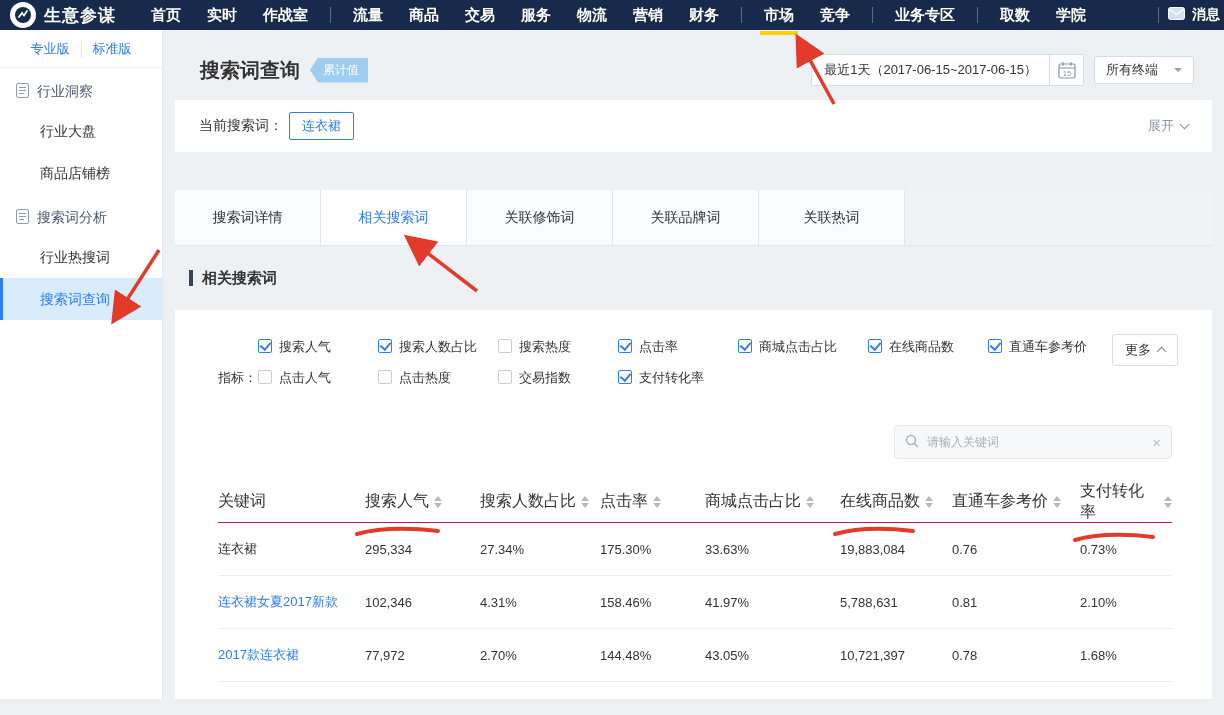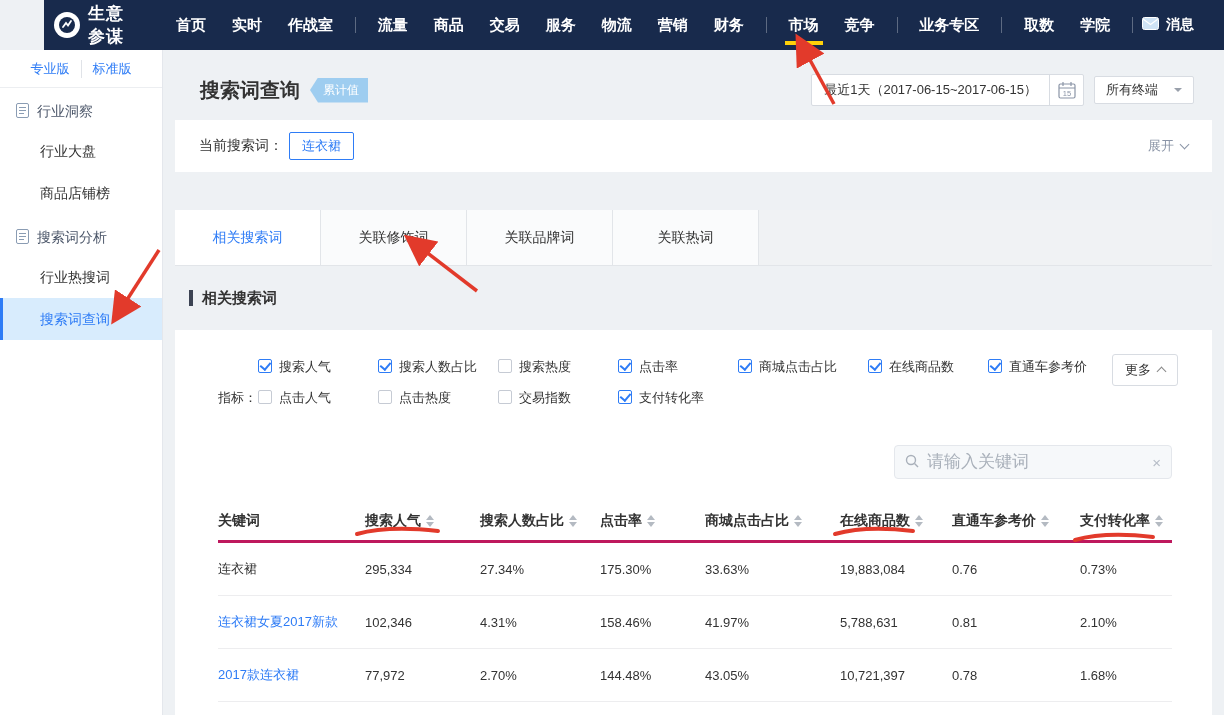--- a/index.html
+++ b/index.html
@@ -1,20 +1,20 @@
 <!DOCTYPE html>
 <html><head>
 <meta charset="utf-8">
 <style>
   *{margin:0;padding:0;box-sizing:border-box;}
   html,body{width:1224px;height:715px;overflow:hidden;}
   body{font-family:"Liberation Sans","DejaVu Sans",sans-serif;background:#eef1f4;position:relative;font-size:13px;color:#333;}
 
   
-  .topnav{height:50px;background:#182a4c;display:flex;align-items:center;color:#fff;padding:0 30px 0 10px;margin-left:44px;}
+  .topnav{height:30px;background:#182a4c;display:flex;align-items:center;color:#fff;padding:0 4px 0 10px;}
   .brand{display:flex;align-items:center;gap:8px;margin-right:22px;cursor:pointer;}
   .logo{width:26px;height:26px;border-radius:50%;background:#fff;display:flex;align-items:center;justify-content:center;flex-shrink:0;}
   .brand-name{font-size:17px;font-weight:bold;letter-spacing:1px;}
   .nav-item{font-size:15px;font-weight:bold;padding:0 13px;height:46px;line-height:46px;cursor:pointer;position:relative;white-space:nowrap;}
   .nav-item.active::after{content:"";position:absolute;left:9px;right:9px;bottom:3px;height:4px;background:#ffd10a;}
   .nav-sep{width:1px;height:16px;background:rgba(255,255,255,.3);margin:0 9px;}
   .nav-spacer{flex:1;}
   .nav-message{display:flex;align-items:center;gap:7px;font-size:14px;font-weight:bold;cursor:pointer;white-space:nowrap;}
 
   
@@ -63,27 +63,27 @@
   .metric{display:flex;align-items:flex-start;gap:7px;font-size:13px;color:#333;cursor:pointer;}
   .metrics-row .metric{width:120px;}
   .metrics-row .metric.w130{width:130px;}
   .cb{width:14px;height:14px;border:1px solid #c6cbd4;border-radius:2px;background:#fff;position:relative;flex-shrink:0;margin-top:1px;}
   .metric.checked .cb{border-color:#2e7cf6;}
   .metric.checked .cb::after{content:"";position:absolute;left:3px;top:0;width:5px;height:8px;border-right:2px solid #2e7cf6;border-bottom:2px solid #2e7cf6;transform:rotate(40deg);}
   .more-btn{position:absolute;top:24px;right:34px;border:1px solid #d8dce2;border-radius:3px;background:#fff;padding:6px 12px;font-size:13px;color:#333;display:flex;align-items:center;gap:7px;cursor:pointer;}
 
   .search-row{display:flex;justify-content:flex-end;margin-top:38px;}
   .search-box{width:278px;height:34px;background:#f6f8fa;border:1px solid #e4e7ec;border-radius:4px;display:flex;align-items:center;padding:0 10px;gap:8px;}
-  .search-box input{flex:1;border:none;outline:none;background:transparent;font-size:17px;color:#737373;font-family:Liberation Mono, monospace;}
+  .search-box input{flex:1;border:none;outline:none;background:transparent;font-size:12px;color:#737373;font-family:Liberation Sans, sans-serif;}
   .search-box input::placeholder{color:#a9b0ba;}
   .clear-x{color:#b6bdc7;font-size:15px;cursor:pointer;line-height:1;}
 
   .table{margin-top:22px;}
   .trow{display:flex;align-items:center;height:53px;border-bottom:1px solid #ededef;font-size:13px;color:#333;}
-  .trow.head{height:42px;font-size:14px;font-weight:bold;border-bottom:3px solid #be185d;}
+  .trow.head{height:42px;font-size:16px;font-weight:normal;border-bottom:1px solid #be185d;}
   .cell{display:flex;align-items:center;}
   .c0{width:147px;} .c1{width:115px;} .c2{width:120px;} .c3{width:105px;} .c4{width:135px;} .c5{width:112px;} .c6{width:128px;} .c7{flex:1;}
   .kw-link{color:#2e7cf6;cursor:pointer;}
   .sort{display:inline-flex;flex-direction:column;margin-left:5px;cursor:pointer;}
   .sort i{display:block;width:0;height:0;border-left:4px solid transparent;border-right:4px solid transparent;}
   .sort .up{border-bottom:5px solid #b4bac2;margin-bottom:2px;}
   .sort .down{border-top:5px solid #b4bac2;}
 
   .overlay{position:absolute;left:0;top:0;width:1224px;height:715px;pointer-events:none;z-index:99;}
 </style>
@@ -197,20 +197,21 @@
     <div class="current-card">
       <span class="current-label">当前搜索词：</span>
       <span class="keyword-tag">连衣裙</span>
       <span class="expand">
         <span>展开</span>
         <span class="chev-down"></span>
       </span>
     </div>
 
     <div class="tabs-row">
+      <div class="tab">搜索词详情</div>
       <div class="tab active">相关搜索词</div>
       <div class="tab">关联修饰词</div>
       <div class="tab">关联品牌词</div>
       <div class="tab">关联热词</div>
     </div>
 
     <div class="section-band">
       <span class="section-bar"></span>
       <span class="section-title">相关搜索词</span>
     </div>

